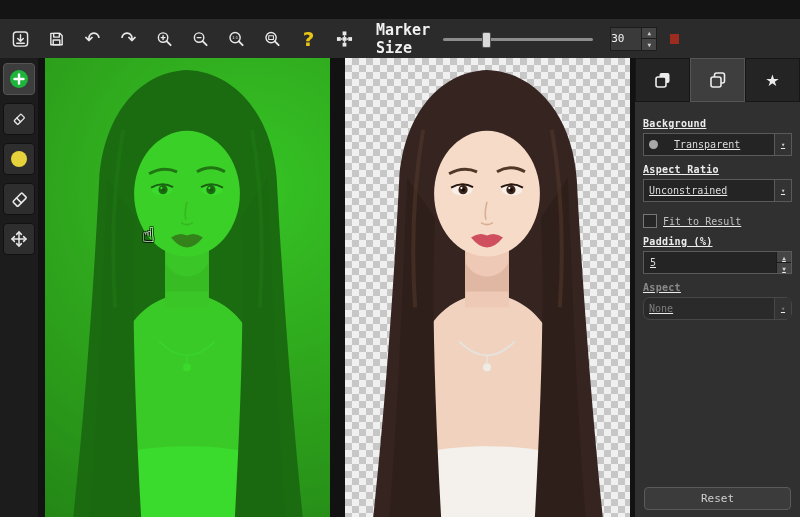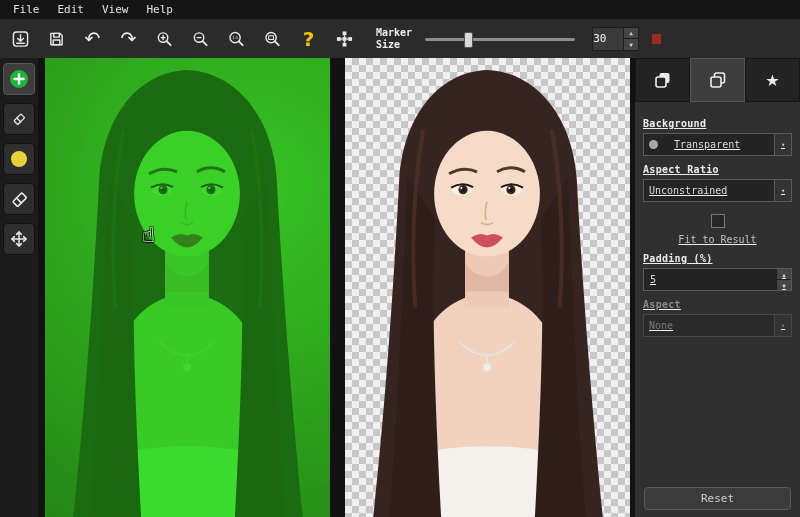--- a/index.html
+++ b/index.html
@@ -24,21 +24,21 @@
     display:flex;align-items:center;padding:0 6px;gap:7px;
   }
   .tbtn{
     width:29px;height:29px;display:flex;align-items:center;justify-content:center;
     background:transparent;border:none;border-radius:3px;flex:0 0 auto;
   }
   .tbtn svg{display:block;}
   .glyph-btn{font-size:19px;line-height:1;color:#e8e8e8;font-family:"DejaVu Sans",sans-serif;}
   .help-btn{color:#e8c515;font-weight:bold;font-size:20px;}
   .marker-label{
-    margin-left:10px;color:#f0f0f0;font-size:10px;font-weight:bold;
+    margin-left:10px;color:#f0f0f0;font-size:15px;font-weight:bold;
     line-height:1.2;flex:0 0 auto;
   }
   .slider{
     position:relative;width:150px;height:14px;flex:0 0 auto;margin-left:6px;
   }
   .slider .track{
     position:absolute;left:0;right:0;top:6px;height:3px;background:#8d8d8d;border-radius:2px;
   }
   .slider .handle{
     position:absolute;top:0;width:7px;height:14px;background:#d9d9d9;
@@ -96,29 +96,29 @@
   .tab.selected{background:#3e3e3e;border-color:#555;}
   .tab .star{font-size:16px;color:#ececec;font-family:"DejaVu Sans",sans-serif;}
   .panel-body{padding:8px 8px 0 8px;text-decoration:underline;}
   .plabel{margin:8px 0 4px 0;font-weight:bold;letter-spacing:.3px;}
   .plabel.underlined{text-decoration:underline;}
   .plabel.disabled{color:#8a8a8a;}
   .dropdown{
     display:flex;align-items:center;height:21px;background:#242424;
     border:1px solid #5a5a5a;padding-left:5px;gap:16px;color:#dcdcdc;
   }
-  .dropdown.disabled{color:#7d7d7d;border-color:#474747;background:#2a2a2a;}
+  .dropdown.disabled{color:#7d7d7d;border-color:#474747;background:#2a2a2a;border-radius:7px;}
   .dropdown .dd-text{flex:1;overflow:hidden;white-space:nowrap;}
   .dd-arrow{
     width:16px;align-self:stretch;display:flex;align-items:center;justify-content:center;
     border-left:1px solid #5a5a5a;font-size:7px;color:#cfcfcf;background:#333;
   }
   .dropdown.disabled .dd-arrow{border-left-color:#474747;color:#7d7d7d;}
   .swatch-circle{width:9px;height:9px;border-radius:50%;background:#a8a8a8;flex:0 0 auto;}
-  .check-row{display:flex;align-items:center;gap:6px;margin:12px 0 2px 0;color:#c0c0c0;flex-direction:column;}
+  .check-row{display:flex;align-items:center;gap:6px;margin:12px 0 2px 0;color:#c0c0c0;}
   .checkbox{width:12px;height:12px;background:#262626;border:1px solid #777;flex:0 0 auto;}
   .num-input{
     display:flex;height:21px;background:#242424;border:1px solid #5a5a5a;
   }
   .num-input .val{flex:1;display:flex;align-items:center;padding-left:6px;color:#dcdcdc;}
   .reset-btn{
     position:absolute;left:9px;right:9px;bottom:7px;height:23px;
     background:#3b3b3b;border:1px solid #5a5a5a;border-radius:4px;
     color:#cfcfcf;font-size:11px;font-family:"DejaVu Sans Mono",monospace;
     display:flex;align-items:center;justify-content:center;
@@ -172,26 +172,20 @@
       <path d="M223 120 C 227 210 231 340 241 460 L 190 460 C 196 350 200 240 196 160 Z" fill="#2f1f1a"></path>
 
       <path d="M78 72 C 68 130 66 190 70 250" stroke="#54392c" stroke-width="4" fill="none" opacity="0.55"></path>
       <path d="M207 72 C 217 130 219 190 215 250" stroke="#54392c" stroke-width="4" fill="none" opacity="0.55"></path>
     </g>
   </defs>
 </svg>
 
 <div class="app">
 
-  <div class="menubar">
-    <span class="menu-item">File</span>
-    <span class="menu-item">Edit</span>
-    <span class="menu-item">View</span>
-    <span class="menu-item">Help</span>
-  </div>
 
   <div class="toolbar">
     <button class="tbtn">
       <svg class="ico" width="18" height="18" viewBox="0 0 18 18">
         <rect x="1.5" y="1.5" width="15" height="15" rx="3"></rect>
         <path d="M9 4.5 V11 M6 8.5 L9 11.5 L12 8.5 M5 13.5 H13"></path>
       </svg>
     </button>
     <button class="tbtn">
       <svg class="ico" width="18" height="18" viewBox="0 0 18 18">

